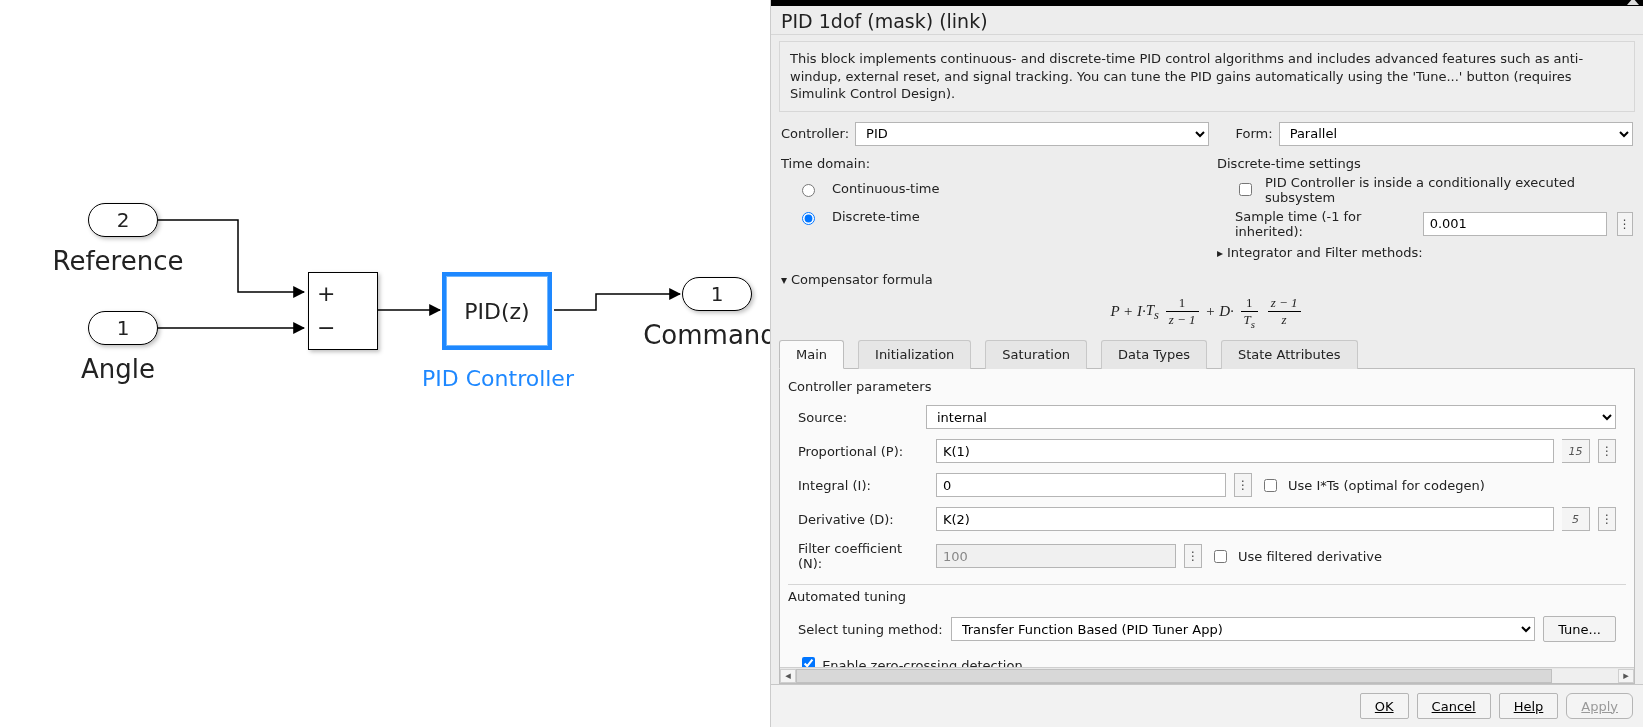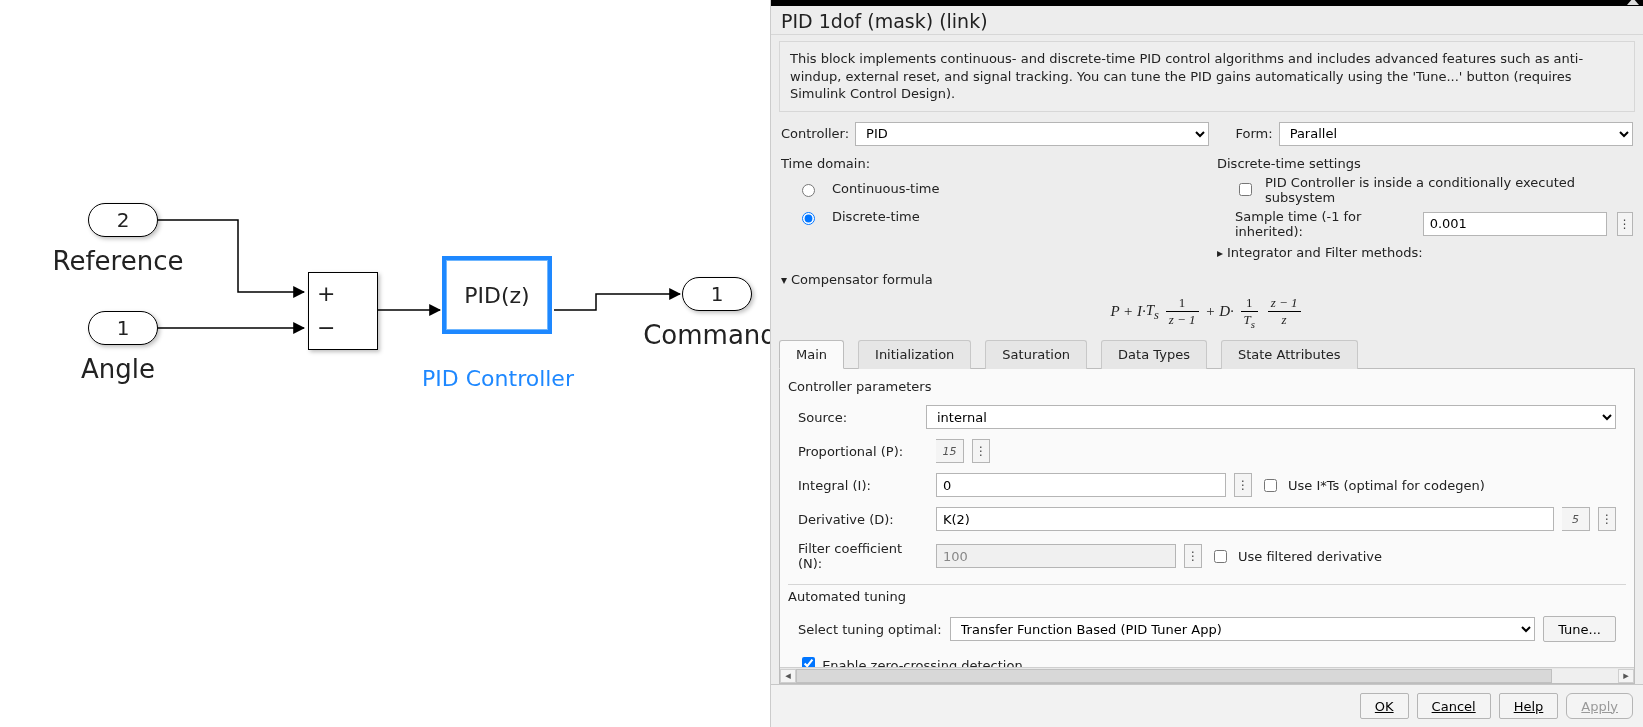--- a/index.html
+++ b/index.html
@@ -270,21 +270,21 @@
   <div class="port" style="left:88px; top:311px;">
     <span>1</span>
   </div>
   <div class="port-label" style="left:48px; top:354px;">Angle</div>
 
   <div class="sum-block" style="left:308px; top:272px;">
     <span class="sign" style="top:8px;">+</span>
     <span class="sign" style="top:42px;">−</span>
   </div>
 
-  <div class="pid-block" style="left:442px; top:256px;">
+  <div class="pid-block" style="left:442px; top:272px;">
     <span>PID(z)</span>
   </div>
   <div class="pid-label" style="left:398px; top:366px;">PID Controller</div>
 
   <div class="port" style="left:682px; top:277px;">
     <span>1</span>
   </div>
   <div class="port-label" style="left:640px; top:320px;">Command</div>
 </div>
 
@@ -363,20 +363,21 @@
 
     <div class="param-row">
       <span class="plabel sm">Source:</span>
       <select class="flex1">
         <option>internal</option>
       </select>
     </div>
 
     <div class="param-row">
       <span class="plabel">Proportional (P):</span>
+      <input type="text" value="K(1)" style="">
       <div class="spin-suffix">15</div>
       <div class="menu-dots">⋮</div>
     </div>
 
     <div class="param-row">
       <span class="plabel">Integral (I):</span>
       <input type="text" style="flex: 0 0 290px;" value="0">
       <div class="menu-dots">⋮</div>
       <input type="checkbox" style="">
       <span>Use I*Ts (optimal for codegen)</span>
@@ -393,21 +394,21 @@
       <span class="plabel">Filter coefficient (N):</span>
       <input type="text" disabled="" style="flex: 0 0 240px;" value="100">
       <div class="menu-dots">⋮</div>
       <input type="checkbox" style="">
       <span>Use filtered derivative</span>
     </div>
 
     <hr class="sep">
     <div class="section-title">Automated tuning</div>
     <div class="tune-row">
-      <span>Select tuning optimal:</span>
+      <span>Select tuning method:</span>
       <select>
         <option>Transfer Function Based (PID Tuner App)</option>
       </select>
       <button class="btn">Tune...</button>
     </div>
 
     <div class="zerocross">
       <input type="checkbox" checked="" style="">
       <span>Enable zero-crossing detection</span>
     </div>

